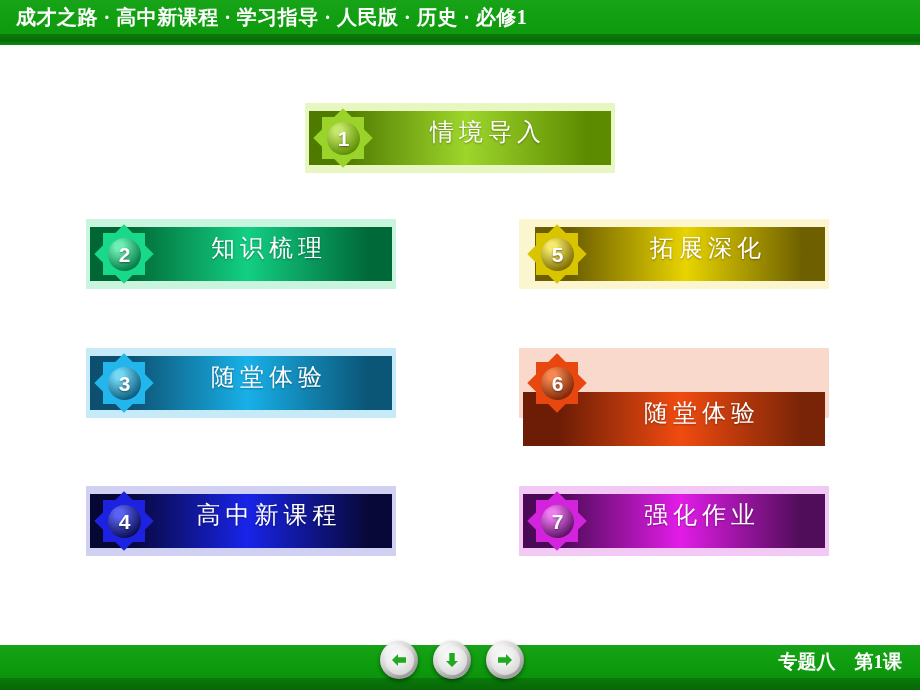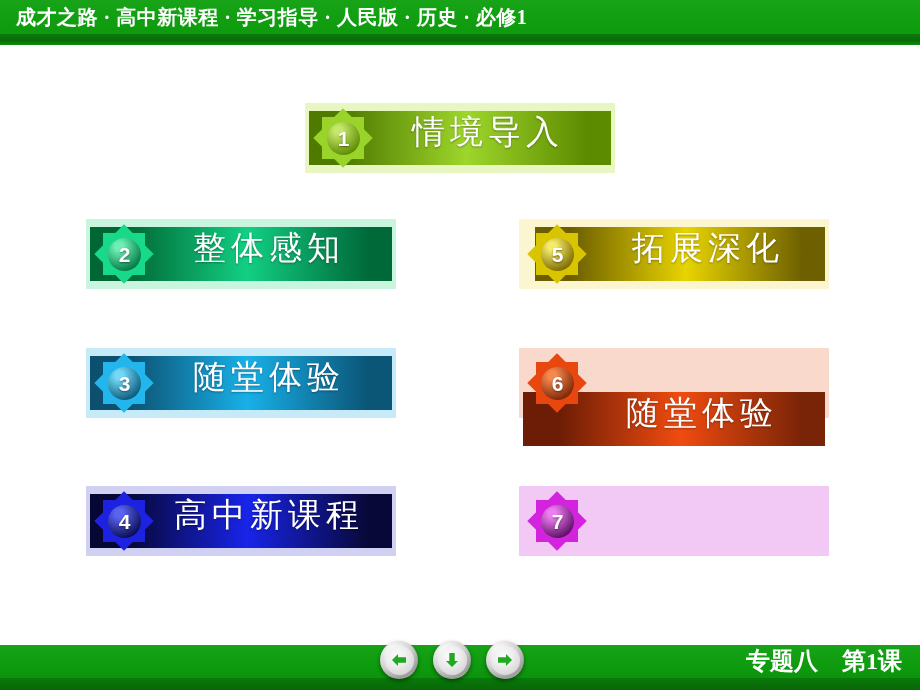--- a/index.html
+++ b/index.html
@@ -65,21 +65,21 @@
     position: absolute;
     top: 0;
     left: 0;
     right: 0;
     height: 42px;
     display: flex;
     align-items: center;
     justify-content: center;
     padding-left: 56px;
     box-sizing: border-box;
-    font-size: 33px;
+    font-size: 24px;
     color: #ffffff;
     letter-spacing: 5px;
     text-shadow: 0 1px 2px rgba(0,0,0,0.35);
     font-family: "Liberation Serif", "DejaVu Serif", serif;
   }
 
   
   .badge {
     position: absolute;
     width: 56px;
@@ -125,21 +125,21 @@
     position: absolute;
     left: 0; top: 678px;
     width: 920px;
     height: 12px;
     background: linear-gradient(180deg, #0a7a0a 0%, #076707 100%);
   }
   .footer-label {
     position: absolute;
     right: 18px;
     top: 648px;
-    font-size: 24px;
+    font-size: 19px;
     color: #ffffff;
     font-weight: bold;
     white-space: nowrap;
     line-height: 27px;
     font-family: "Liberation Serif", "DejaVu Serif", serif;
   }
   .nav-btn {
     position: absolute;
     width: 38px;
     height: 38px;
@@ -180,21 +180,21 @@
       </div>
       <div class="badge">
         <div class="sq" style="background: rgb(154, 211, 42);"></div>
         <div class="sq-rot" style="background: rgb(154, 211, 42);"></div>
         <div class="disc" style="background: radial-gradient(circle at 34% 26%, rgb(198, 232, 106) 0%, rgb(198, 232, 106) 12%, rgb(92, 140, 0) 78%, rgb(92, 140, 0) 100%);">1</div>
       </div>
     </div>
     <div class="banner" style="left: 86px; top: 219px; width: 310px; height: 70px;">
       <div class="banner-frame" style="background: rgb(201, 245, 222);"></div>
       <div class="banner-bar" style="background: linear-gradient(90deg, rgb(0, 102, 51) 0%, rgb(0, 102, 51) 12%, rgb(18, 207, 131) 52%, rgb(0, 105, 58) 92%, rgb(0, 105, 58) 100%);">
-        <div class="banner-label">整体感知</div>
+        <div class="banner-label">知识梳理</div>
       </div>
       <div class="badge">
         <div class="sq" style="background: rgb(24, 216, 138);"></div>
         <div class="sq-rot" style="background: rgb(24, 216, 138);"></div>
         <div class="disc" style="background: radial-gradient(circle at 34% 26%, rgb(110, 240, 181) 0%, rgb(110, 240, 181) 12%, rgb(1, 122, 69) 78%, rgb(1, 122, 69) 100%);">2</div>
       </div>
     </div>
     <div class="banner" style="left: 519px; top: 219px; width: 310px; height: 70px;">
       <div class="banner-frame" style="background: rgb(251, 246, 208);"></div>
       <div class="banner-bar" style="background: linear-gradient(90deg, rgb(107, 93, 0) 0%, rgb(107, 93, 0) 12%, rgb(232, 212, 0) 52%, rgb(110, 96, 0) 92%, rgb(110, 96, 0) 100%); margin-left: 12px;">
@@ -234,20 +234,23 @@
         <div class="banner-label">高中新课程</div>
       </div>
       <div class="badge">
         <div class="sq" style="background: rgb(28, 34, 224);"></div>
         <div class="sq-rot" style="background: rgb(28, 34, 224);"></div>
         <div class="disc" style="background: radial-gradient(circle at 34% 26%, rgb(90, 99, 242) 0%, rgb(90, 99, 242) 12%, rgb(10, 13, 82) 78%, rgb(10, 13, 82) 100%);">4</div>
       </div>
     </div>
     <div class="banner" style="left: 519px; top: 486px; width: 310px; height: 70px;">
       <div class="banner-frame" style="background: rgb(242, 201, 245);"></div>
+      <div class="banner-bar" style="background: linear-gradient(90deg, rgb(75, 10, 85) 0%, rgb(75, 10, 85) 12%, rgb(226, 28, 232) 52%, rgb(80, 13, 89) 92%, rgb(80, 13, 89) 100%);">
+        <div class="banner-label">强化作业</div>
+      </div>
       <div class="badge">
         <div class="sq" style="background: rgb(212, 35, 221);"></div>
         <div class="sq-rot" style="background: rgb(212, 35, 221);"></div>
         <div class="disc" style="background: radial-gradient(circle at 34% 26%, rgb(239, 125, 242) 0%, rgb(239, 125, 242) 12%, rgb(91, 15, 99) 78%, rgb(91, 15, 99) 100%);">7</div>
       </div>
     </div>
   </div>
 
 <div class="footer-bar"></div>
 <div class="footer-bar-shadow"></div>

